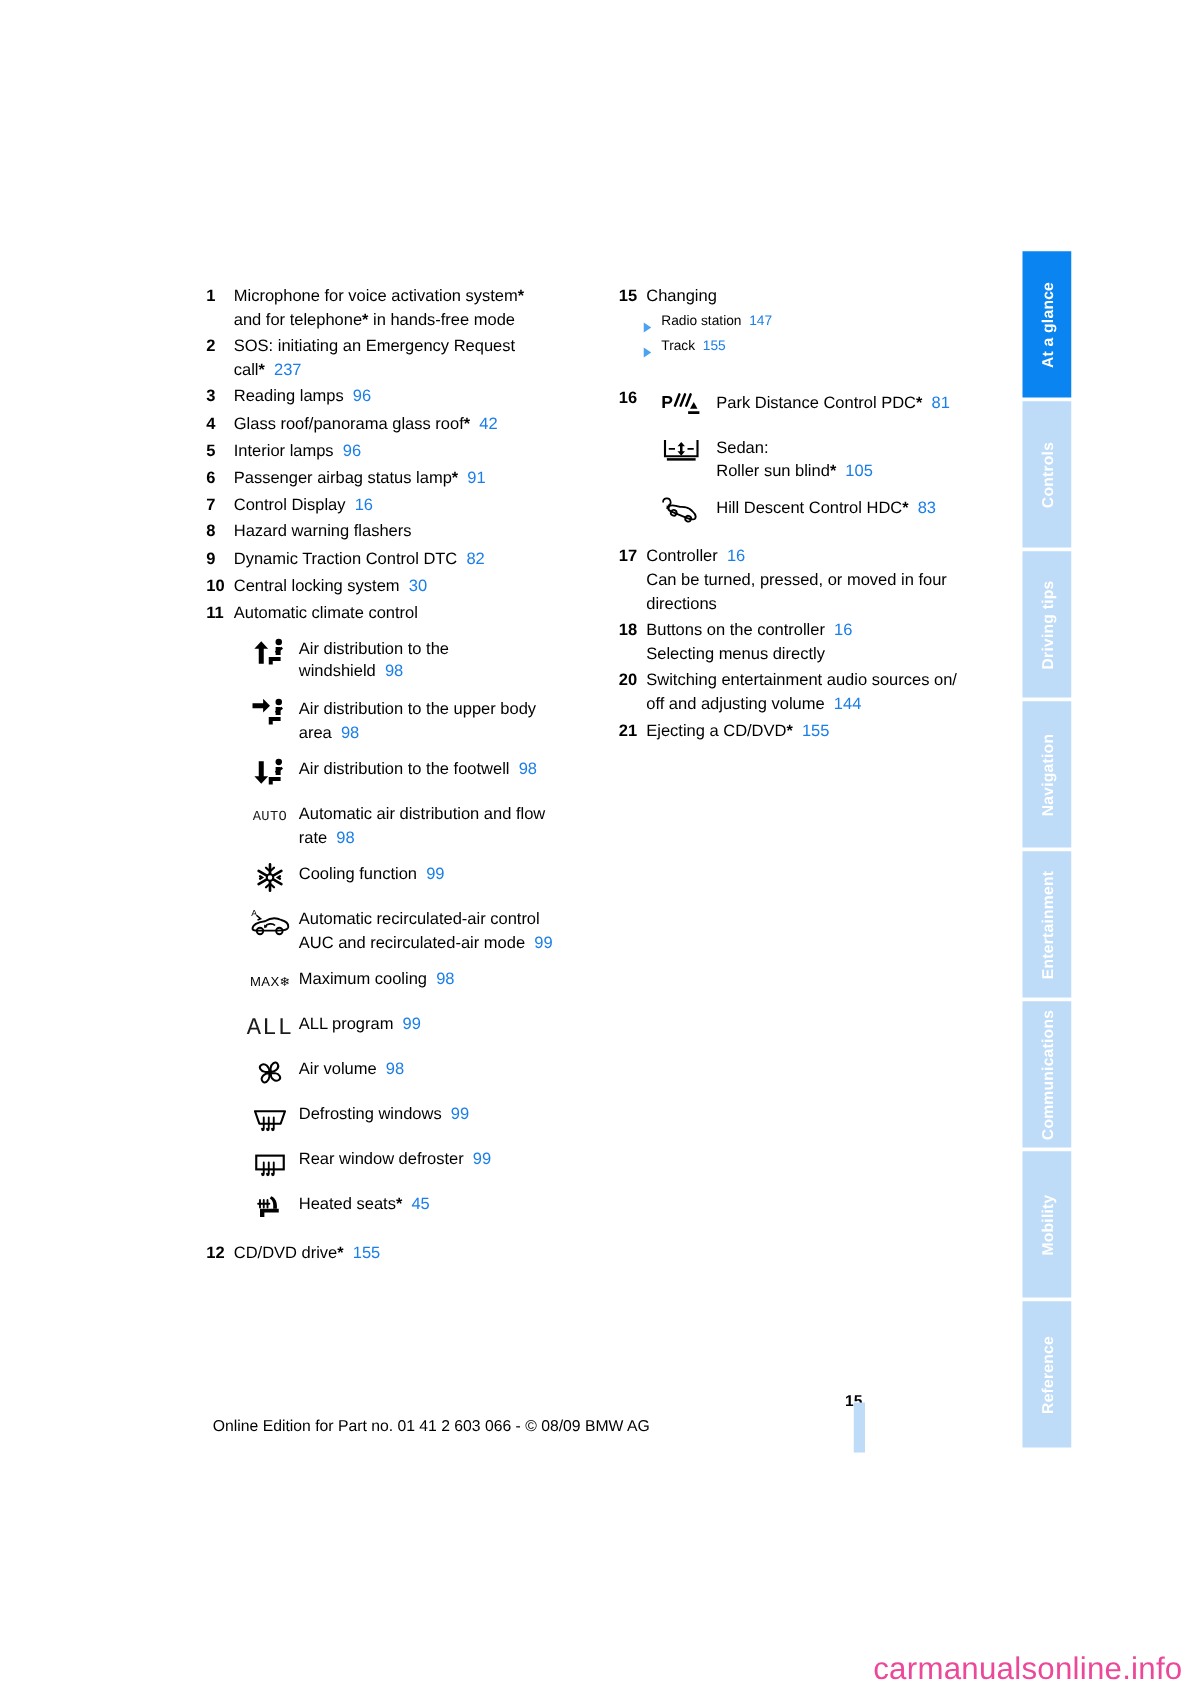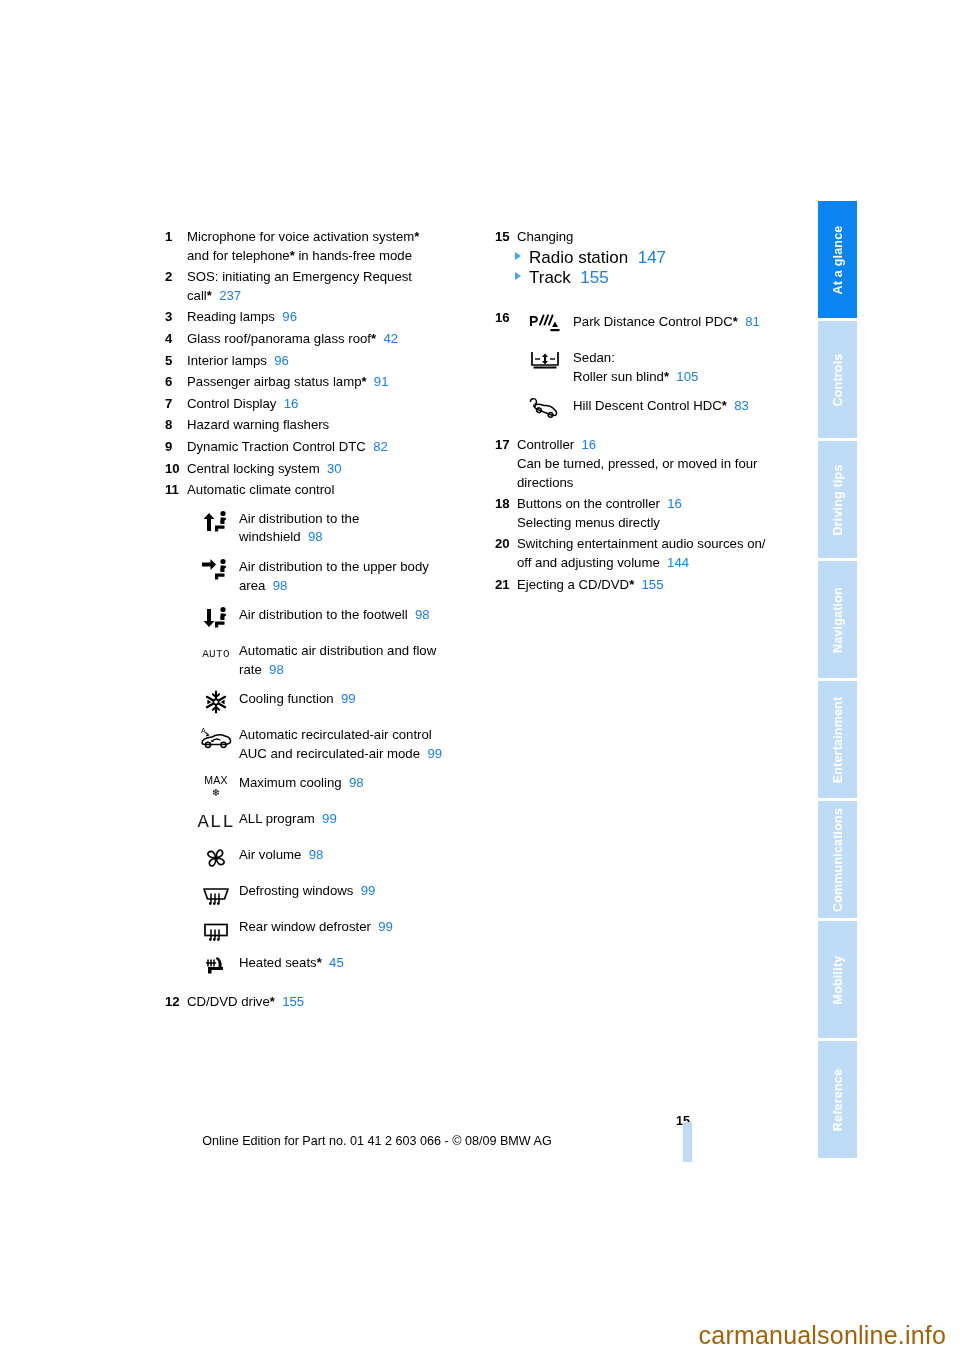--- a/index.html
+++ b/index.html
@@ -99,22 +99,22 @@
   .pg::before { content: "\00a0\00a0"; }
   .star {
     font-weight: bold;
     font-size: 13px;
     vertical-align: baseline;
   }
 
   
   .subitem {
     display: flex;
-    align-items: center;
-    font-size: 17px;
+    align-items: flex-end;
+    font-size: 11px;
     line-height: 19px;
     margin-left: 20px;
     margin-top: 1px;
   }
   .tri {
     width: 0; height: 0;
     border-left: 6px solid #4aa3f0;
     border-top: 4.5px solid transparent;
     border-bottom: 4.5px solid transparent;
     margin-right: 8px;
@@ -154,21 +154,21 @@
     font-family: Liberation Mono, monospace;
     letter-spacing: 0.3px;
     color: #1c1c1c;
   }
   .glyph-text.big {
     font-size: 19px;
     letter-spacing: 1px;
   }
   .maxwrap {
     display: flex;
-    flex-direction: column;
+    flex-direction: row;
     align-items: center;
     line-height: 1;
   }
   .maxwrap .mx { font-size: 10.5px; letter-spacing: 0.3px; }
   .maxwrap .fl { font-size: 10px; margin-top: 2px; }
 
   
   .icon-list-right {
     margin-top: 7px;
     margin-left: 22px;
@@ -185,38 +185,37 @@
     font-size: 12.5px;
     font-weight: bold;
   }
   .footer-line {
     position: absolute;
     left: 0;
     top: 1134px;
     width: 690px;
     text-align: center;
     font-size: 12.6px;
-    padding-left: 32px;
   }
   .footer-tick {
     position: absolute;
     left: 683px;
     top: 1122px;
     width: 9px;
     height: 40px;
     background: #bedcf7;
   }
 
   
   .watermark {
     position: absolute;
     right: 14px;
     bottom: 8px;
     font-size: 25px;
-    color: #a16207;
+    color: #ec4899;
     letter-spacing: 0.2px;
     font-family: "Liberation Sans", sans-serif;
   }
 
   svg { display: block; }
 </style>
 </head>
 <body>
 
 <div class="page">

